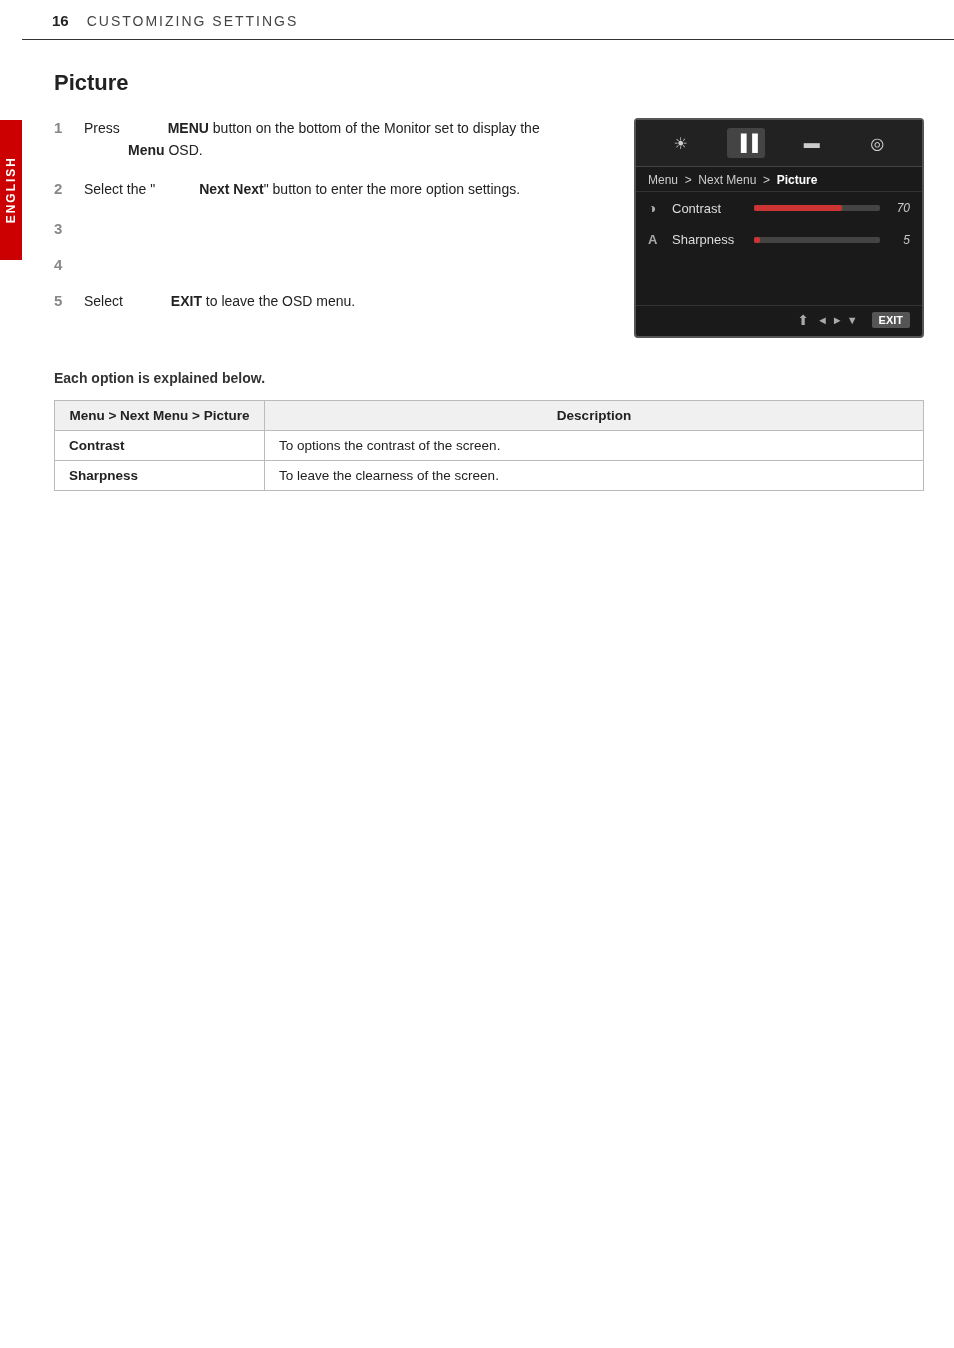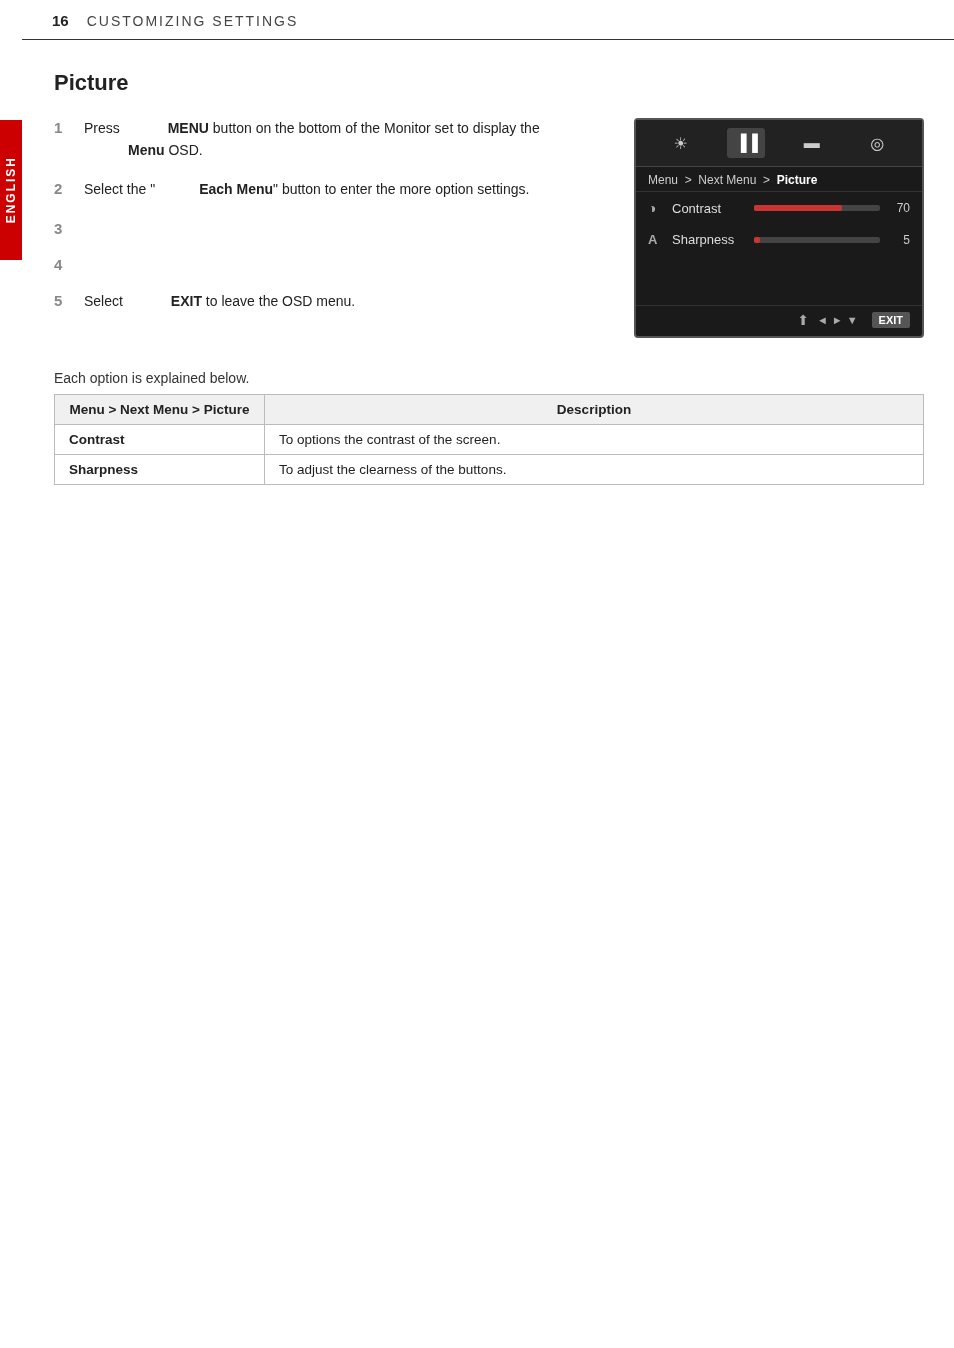--- a/index.html
+++ b/index.html
@@ -162,20 +162,21 @@
     .osd-bar-fill {
       height: 100%;
       background: #cc3333;
       border-radius: 2px;
     }
     .osd-val {
       color: #ccc;
       font-size: 12px;
       min-width: 22px;
       text-align: right;
+      font-style: italic;
     }
 
     .osd-bottom {
       display: flex;
       align-items: center;
       justify-content: flex-end;
       padding: 6px 12px 0 12px;
       border-top: 1px solid #333;
       margin-top: 10px;
       gap: 8px;
@@ -198,23 +199,24 @@
       border-radius: 2px;
       margin-left: 6px;
     }
     .osd-home-icon {
       color: #aaa;
       font-size: 14px;
     }
 
     
     .each-option-text {
-      margin: 32px 0 8px 0;
+      margin: 32px 0 14px 0;
       font-size: 14px;
       color: #333;
+      font-weight: bold;
     }
 
     
     .settings-table {
       width: 100%;
       border-collapse: collapse;
       font-size: 13.5px;
     }
     .settings-table th {
       background: #f0f0f0;
@@ -258,21 +260,21 @@
       <div class="step">
         <span class="step-num">1</span>
         <div class="step-text">
           Press <strong>MENU</strong> button on the bottom of the Monitor set to display the <strong>Menu</strong> OSD.
         </div>
       </div>
 
       <div class="step">
         <span class="step-num">2</span>
         <div class="step-text">
-          Select the "<strong>Each Menu</strong>" button to enter the more option settings.
+          Select the "<strong>Next Next</strong>" button to enter the more option settings.
         </div>
       </div>
 
       <div class="step">
         <span class="step-num">3</span>
       </div>
 
       <div class="step">
         <span class="step-num">4</span>
       </div>
@@ -338,18 +340,18 @@
         <th class="col-desc">Description</th>
       </tr>
     </thead>
     <tbody>
       <tr>
         <td>Contrast</td>
         <td>To options the contrast of the screen.</td>
       </tr>
       <tr>
         <td>Sharpness</td>
-        <td>To adjust the clearness of the buttons.</td>
+        <td>To leave the clearness of the screen.</td>
       </tr>
     </tbody>
   </table>
 
 </div>
 
 </body></html>

